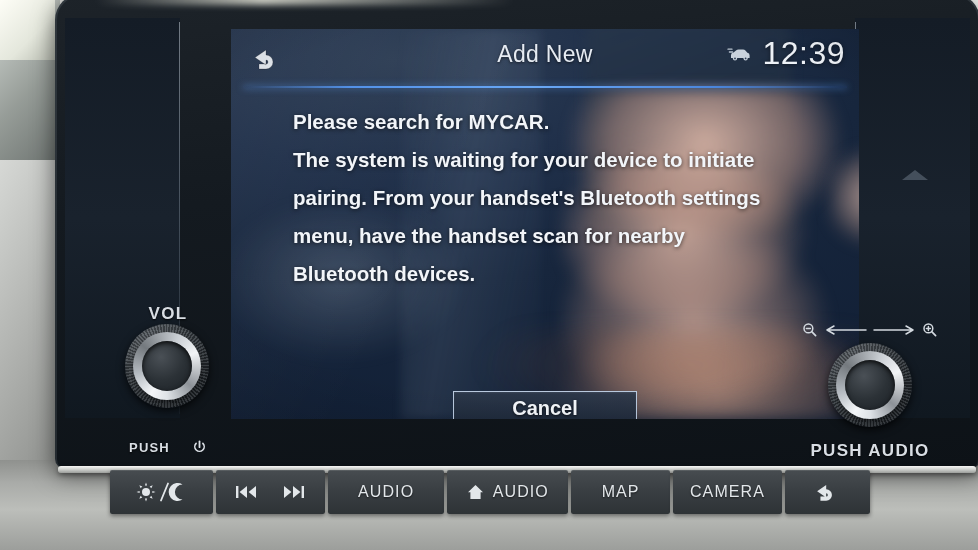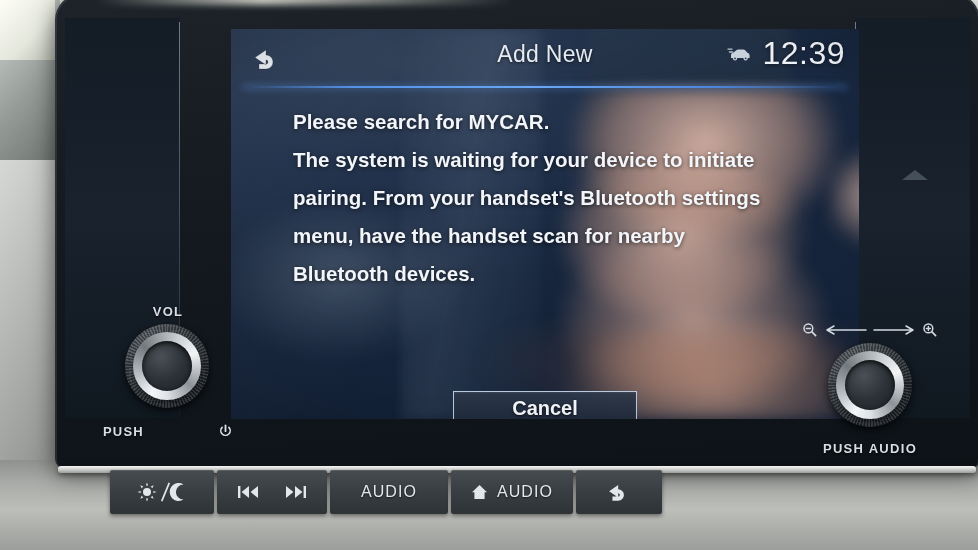--- a/index.html
+++ b/index.html
@@ -187,21 +187,21 @@
     display:flex; align-items:center; justify-content:center;
     color:#f3f6fa; font-size:20px; font-weight:600;
     text-shadow:0 1px 3px rgba(0,0,0,.7);
     box-shadow:inset 0 1px 2px rgba(255,255,255,.08);
   }
 
   
   .knob-wrap { position:absolute; }
   .knob-lbl {
     position:absolute; width:100%; text-align:center;
-    color:#d9dee4; font-size:13px; letter-spacing:1.3px; font-weight:700;
+    color:#d9dee4; font-size:17px; letter-spacing:1.3px; font-weight:700;
     text-shadow:0 1px 2px rgba(0,0,0,.8);
   }
   .knob {
     position:absolute; width:84px; height:84px; border-radius:50%;
     background:
       radial-gradient(circle at 36% 30%, #6b7076 0%, #3c4247 42%, #22272c 70%, #15191d 100%);
     box-shadow:0 3px 9px rgba(0,0,0,.7);
   }
   .knob-ridges {
     position:absolute; inset:0; border-radius:50%;
@@ -333,21 +333,21 @@
     <div class="glass-shine"></div>
 
     <div class="knob-wrap" id="vol-wrap">
       <div class="knob-lbl" style="top:0;">VOL</div>
       <div class="knob" style="left:22px; top:20px;">
         <div class="knob-ridges"></div>
         <div class="knob-chrome">
           <div class="knob-face"></div>
         </div>
       </div>
-      <div style="position:absolute; top:120px; left:0; width:130px; display:flex; align-items:center; justify-content:space-between; gap:22px;">
+      <div style="position:absolute; top:136px; left:0; width:130px; display:flex; align-items:center; justify-content:center; gap:22px;">
         <span style="color:#d9dee4; font-size:13px; letter-spacing:1.2px; font-weight:700; text-shadow:0 1px 2px rgba(0,0,0,.8);">PUSH</span>
         <svg width="15" height="15" viewBox="0 0 16 16">
           <path d="M8 1.6 L8 7.6" stroke="#dde2e8" stroke-width="1.9" stroke-linecap="round"></path>
           <path d="M4.4 3.6 A5 5 0 1 0 11.6 3.6" stroke="#dde2e8" stroke-width="1.7" fill="none" stroke-linecap="round"></path>
         </svg>
       </div>
     </div>
 
     <div class="knob-wrap" id="snd-wrap">
       <div class="zoom-row">
@@ -415,20 +415,22 @@
 
     <div class="key k-audio">AUDIO</div>
 
     <div class="key k-menu">
       <svg width="17" height="16" viewBox="0 0 17 16">
         <path d="M8.5 1 L16 8.2 L13.6 8.2 L13.6 15 L3.4 15 L3.4 8.2 L1 8.2 Z" fill="#e3e7ea"></path>
       </svg>
       <span>AUDIO</span>
     </div>
 
+    <div class="key k-map">MAP</div>
+    <div class="key k-camera">CAMERA</div>
 
     <div class="key k-back">
       <svg width="28" height="23" viewBox="0 0 34 28">
         <path d="M16 5 L16 10 A7 7 0 1 1 16 24 L9 24 L9 19 L16 19 A2 2 0 1 0 16 15 L16 20 L5 12.5 Z" fill="#e3e7ea"></path>
       </svg>
     </div>
   </div>
 
 </div>
 

